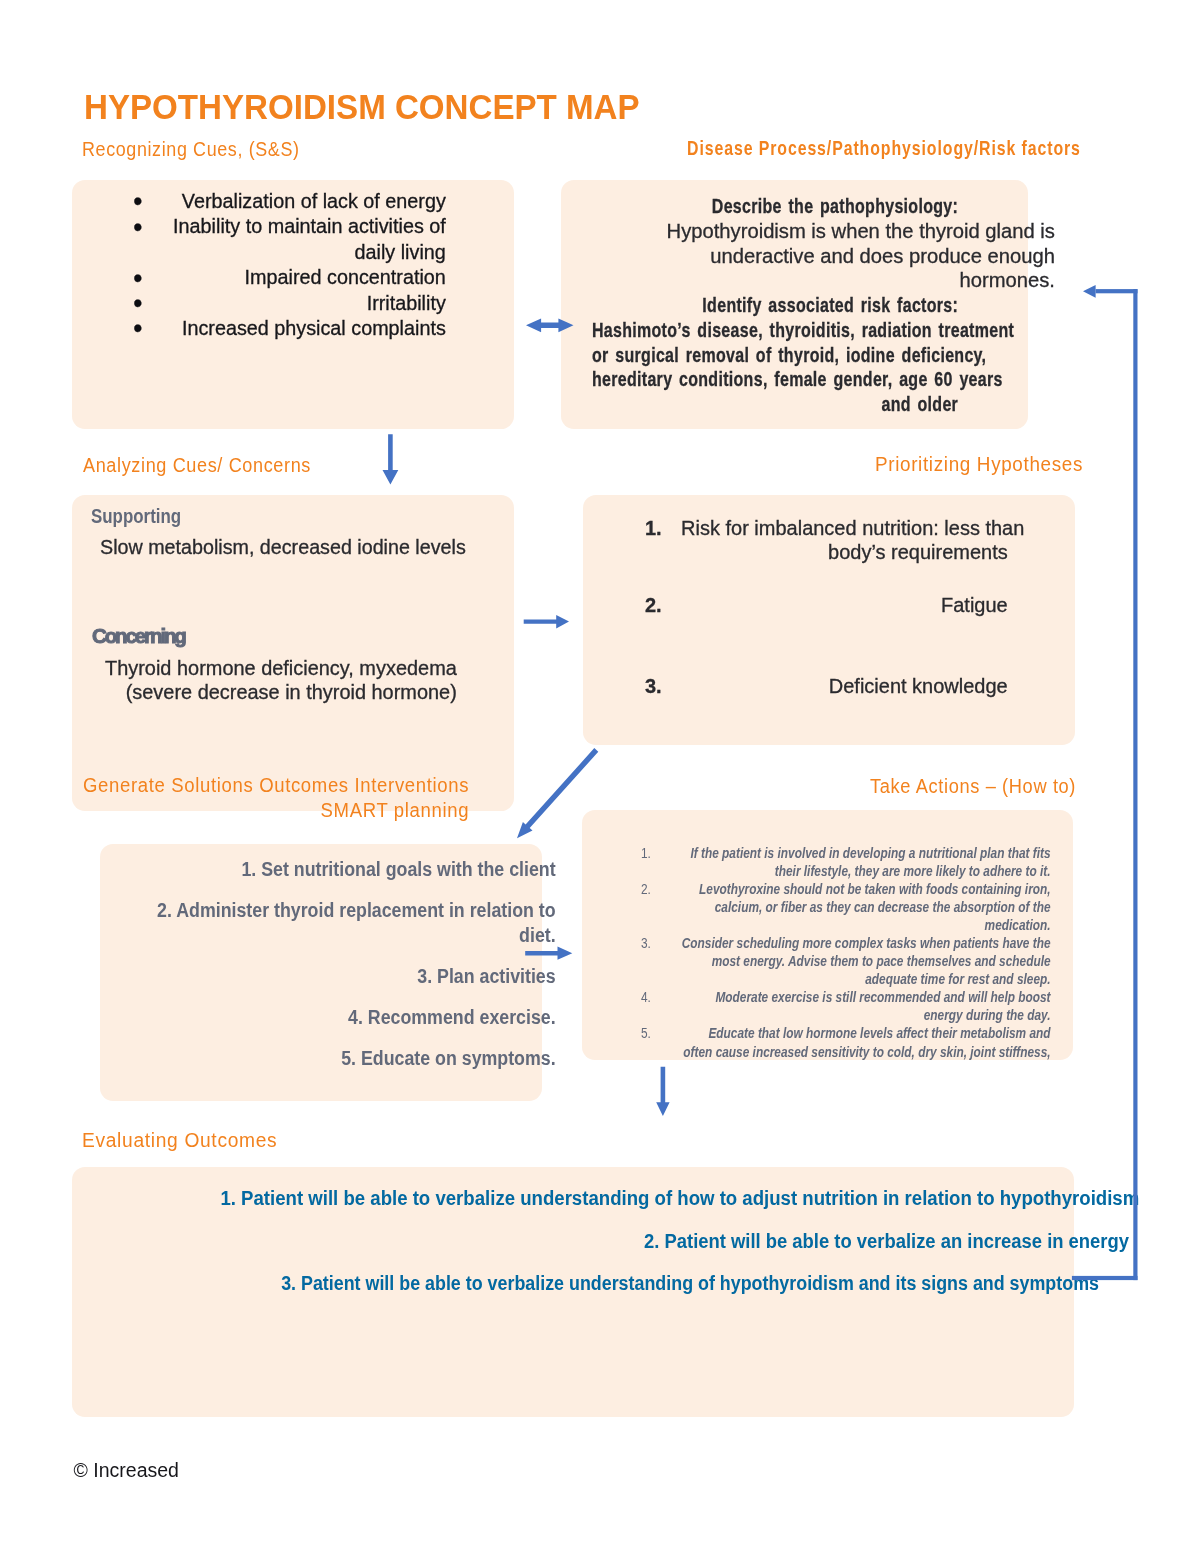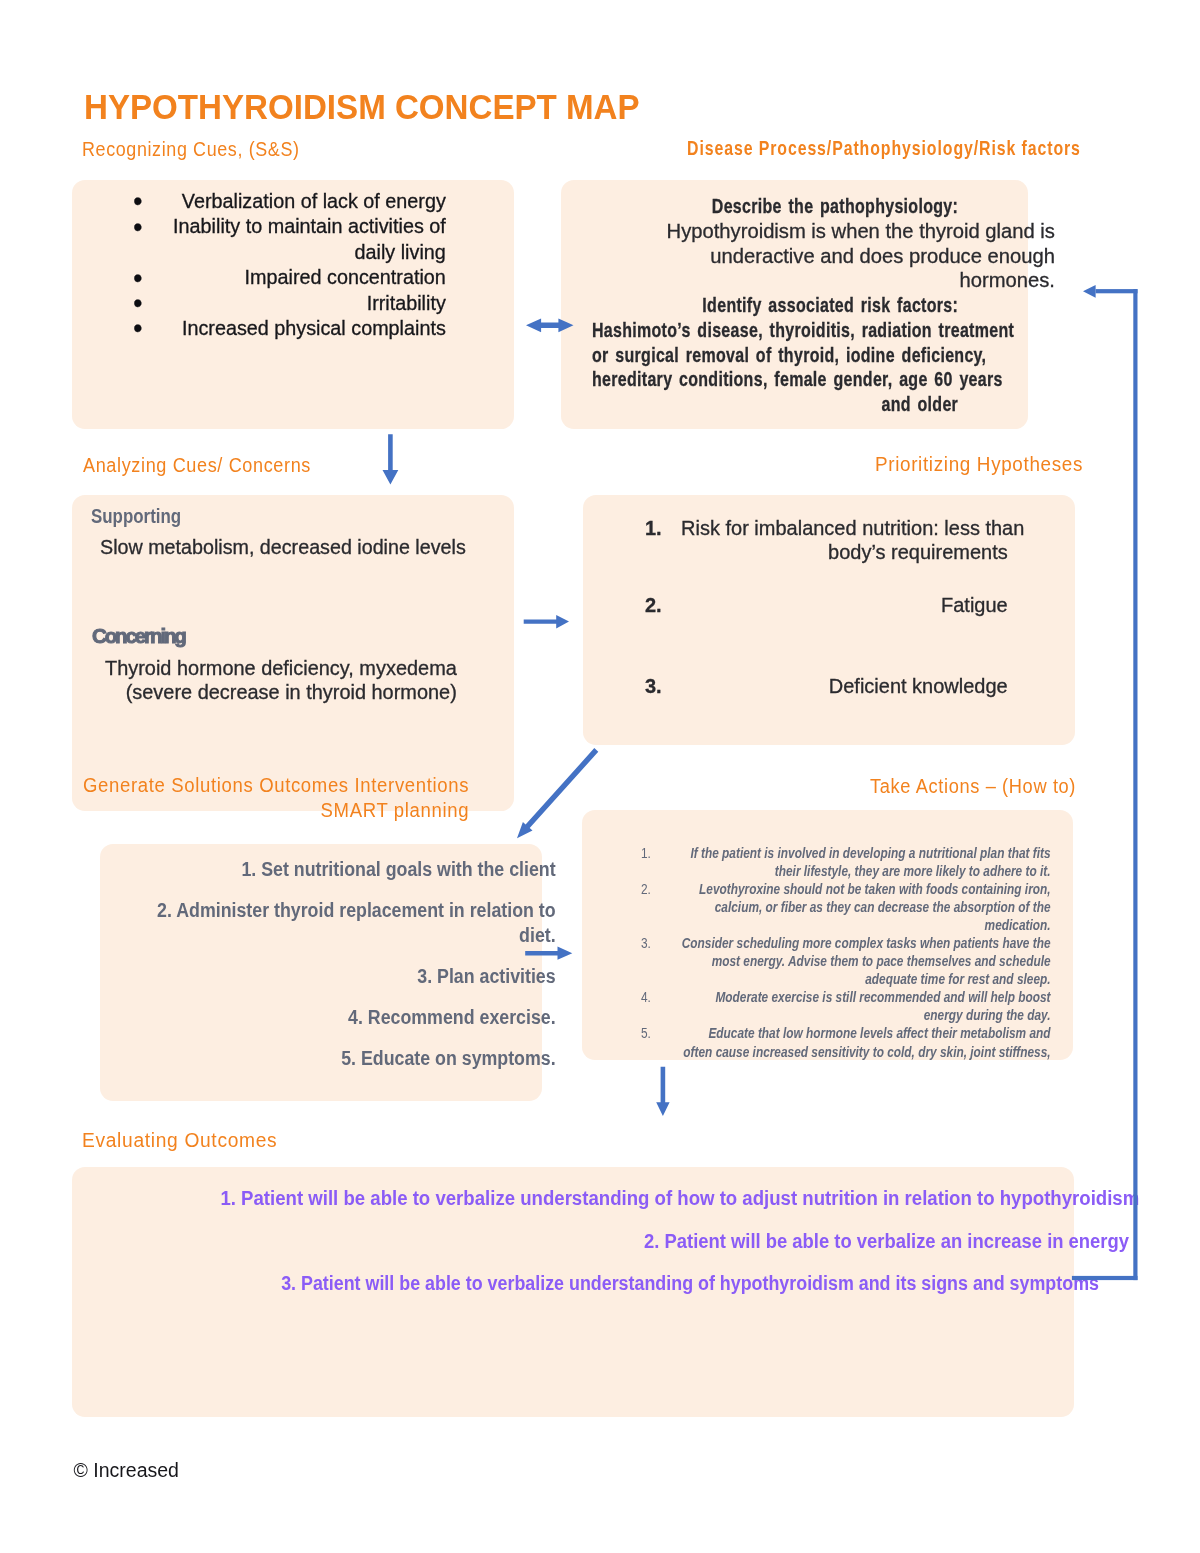--- a/index.html
+++ b/index.html
@@ -83,21 +83,21 @@
   
   .talist{list-style:none;margin:0;padding:0;position:absolute;left:59px;top:33.5px;width:483px;
           font-size:14px;line-height:18.1px;color:#62697A;font-weight:bold;font-style:italic;
           transform:scaleX(0.848);transform-origin:left top;}
   .talist li{position:relative;padding-left:41px;}
   .talist li div{white-space:nowrap;}
   .talist li .mk{position:absolute;left:0;top:0;font-style:normal;font-weight:normal;}
 
   
   .eo-body{position:absolute;left:56px;top:19.3px;width:1060px;
-           font-size:19.5px;line-height:25px;color:#8b5cf6;font-weight:bold;white-space:nowrap;}
+           font-size:19.5px;line-height:25px;color:#0369a1;font-weight:bold;white-space:nowrap;}
   .eo-body p{margin:0 0 17.3px 0;transform-origin:left top;}
   .eo-body p:nth-child(1){transform:scaleX(0.954);}
   .eo-body p:nth-child(2){transform:scaleX(0.944);}
   .eo-body p:nth-child(3){transform:scaleX(0.916);}
   .eo-body p.ind{margin-left:6px;}
 
   
   #footer{position:absolute;left:73.5px;top:1458.5px;font-size:19.5px;color:#17171b;}
 </style>
 </head>

